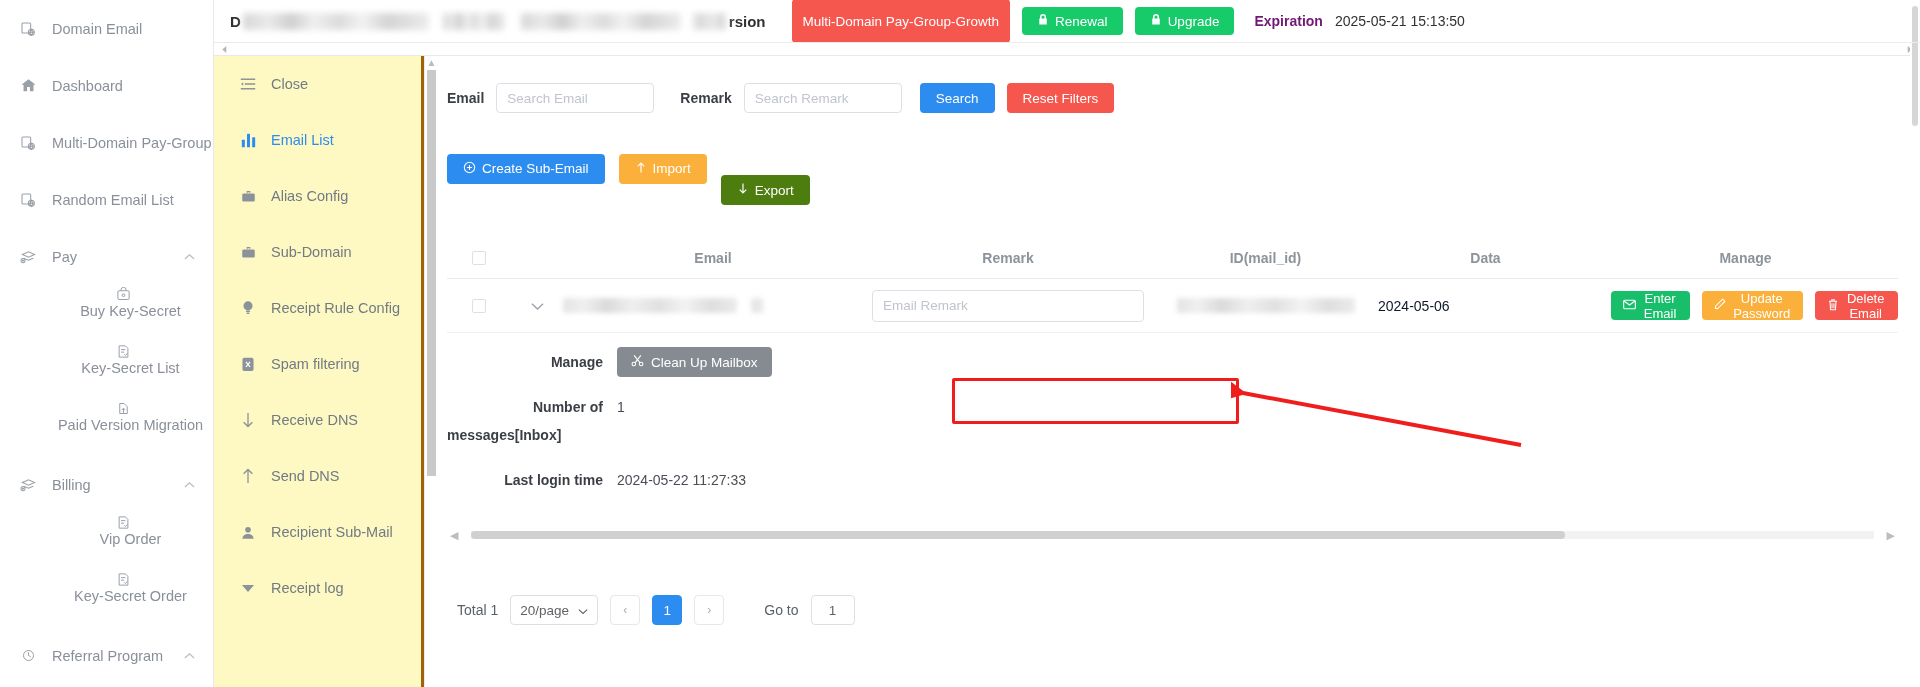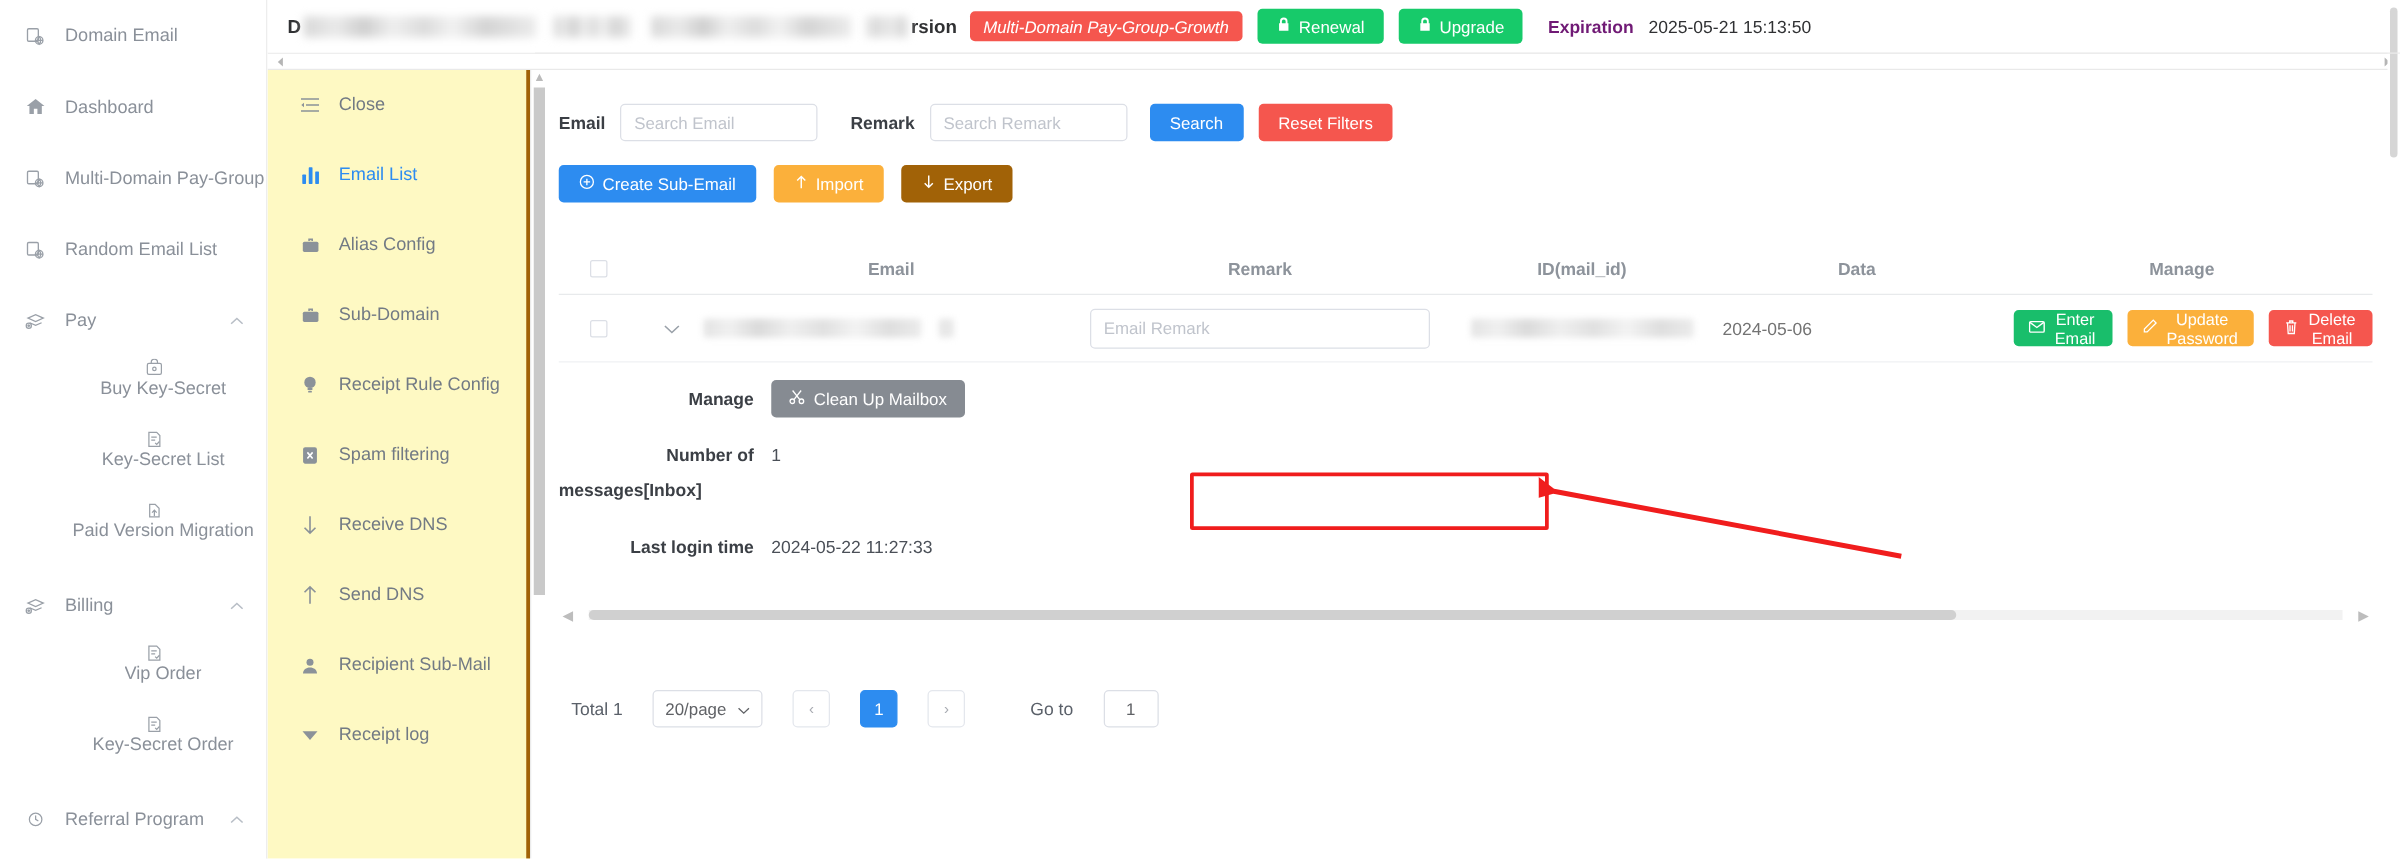--- a/index.html
+++ b/index.html
@@ -63,22 +63,22 @@
     height: 17px;
     border-radius: 2px;
     background: linear-gradient(90deg,#d8d8d8 0%,#eaeaea 14%,#cfcfcf 26%,#efefef 38%,#dcdcdc 52%,#f2f2f2 64%,#d4d4d4 78%,#ececec 100%);
     filter: blur(3.4px);
     vertical-align: middle;
   }
   .hdr-letter { font-weight: bold; color:#303133; font-size: 15px; }
   .hdr-word { font-weight: bold; color:#303133; font-size: 15px; margin-left:2px;}
   .badge-red {
     background: #f5564e; color:#fff; border-radius: 4px;
-    padding: 6px 11px; font-size: 13.5px; margin-left: 10px;
-    display:inline-flex; align-items:center; height:24px;font-style:italic;
+    padding: 6px 11px; font-size: 13.5px; margin-left: 26px;
+    display:inline-flex; align-items:center; height:44px;
   }
   .btn-green {
     background: #17ca6a; color:#fff; border:none; border-radius:4px;
     height:28px; padding: 0 15px; font-size:13.5px; margin-left:12px;
     display:inline-flex; align-items:center; gap:6px; cursor:pointer;
     font-family:"Liberation Sans", sans-serif;
   }
   .hdr-exp-label { font-weight:bold; color:#701a75; margin-left:20px; font-size:14px;}
   .hdr-exp-val { color:#303133; margin-left:12px; font-size:14px;}
 
@@ -130,21 +130,21 @@
   }
   .finput::placeholder { color:#c0c4cc; }
   .btn {
     border:none; border-radius:4px; height:30px; padding:0 16px;
     font-size:13.5px; color:#fff; cursor:pointer; display:inline-flex;
     align-items:center; gap:6px; font-family:"Liberation Sans", sans-serif;
   }
   .btn-blue { background:#2d8cf0; }
   .btn-danger { background:#f5564e; }
   .btn-orange { background:#fbb03b; }
-  .btn-orange2 { background:#a16207; }
+  .btn-orange2 { background:#4d7c0f;margin-top:43px; }
 
   .action-row { display:flex; align-items:center; gap:14px; margin-top:14px; }
 
   
   .tbl { width: 100%; margin-top: 32px; position:relative; }
   .tbl-head {
     display:flex; align-items:center; height:42px;
     border-bottom:1px solid #e8eaec;
     color:#8d939b; font-weight:bold; font-size:14px;
   }
@@ -167,21 +167,21 @@
   }
   .cell { display:flex; align-items:center; }
   .cell.center { justify-content:center; }
   .chev { color:#9aa1a9; cursor:pointer; }
   .remark-input {
     width:272px; height:32px; border:1px solid #dcdfe6; border-radius:4px;
     padding:0 10px; font-size:13.5px; color:#606266; outline:none; background:#fff;
     font-family:"Liberation Sans", sans-serif;
   }
   .remark-input::placeholder{ color:#c0c4cc; }
-  .date-text { color:#737373; font-size:14px; }
+  .date-text { color:#0f172a; font-size:14px; }
   .manage-btns { display:flex; align-items:center; gap:12px; padding-left:18px;}
   .mbtn { height:29px; padding:0 12px; font-size:13px; border-radius:4px; border:none;
           color:#fff; display:inline-flex; align-items:center; gap:6px; cursor:pointer;
           font-family:"Liberation Sans", sans-serif;}
   .mbtn.green { background:#19be6b; }
   .mbtn.orange{ background:#fbb03b; }
   .mbtn.red   { background:#f5564e; }
 
   
   .detail { padding: 14px 0 18px 0; position:relative; }
@@ -203,21 +203,21 @@
   
   .hscroll {
     position:absolute; left:0px; right:0; bottom:0; height:12px;
     background:#fff; display:flex; align-items:center;
   }
   .hscroll-track { flex:1 1 auto; height:8px; background:#f2f2f2; position:relative; margin:0 10px;}
   .hscroll-thumb { position:absolute; left:0; top:0; height:8px; width:78%; background:#d0d0d0; border-radius:4px;}
   .hs-arrow { color:#bdbdbd; font-size:11px; padding:0 3px;}
 
   
-  .pager { display:flex; align-items:center; gap:24px; margin-top:54px; padding-left:10px;}
+  .pager { display:flex; align-items:center; gap:12px; margin-top:54px; padding-left:10px;}
   .pg-total { color:#5a6069; font-size:14px; }
   .pg-select {
     height:30px; width:88px; border:1px solid #dcdfe6; border-radius:4px;
     display:flex; align-items:center; justify-content:space-between;
     padding:12px 9px; color:#606266; font-size:13.5px; cursor:pointer; background:#fff;
   }
   .pg-btn {
     width:30px; height:30px; border:1px solid #e4e7ed; border-radius:4px; background:#fff;
     display:flex; align-items:center; justify-content:center; color:#a8abb2;
     font-size:12px; cursor:pointer;

